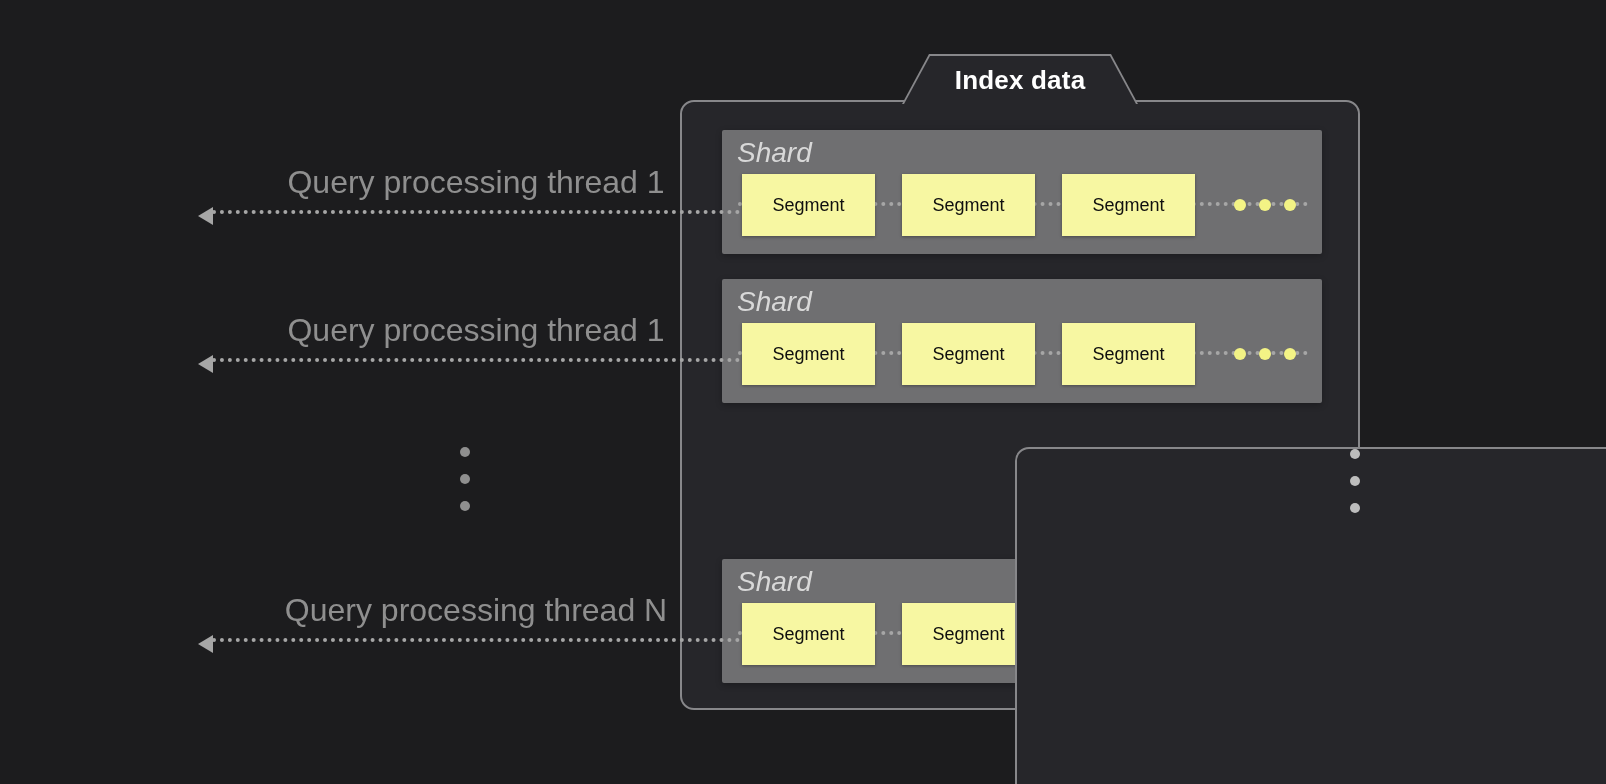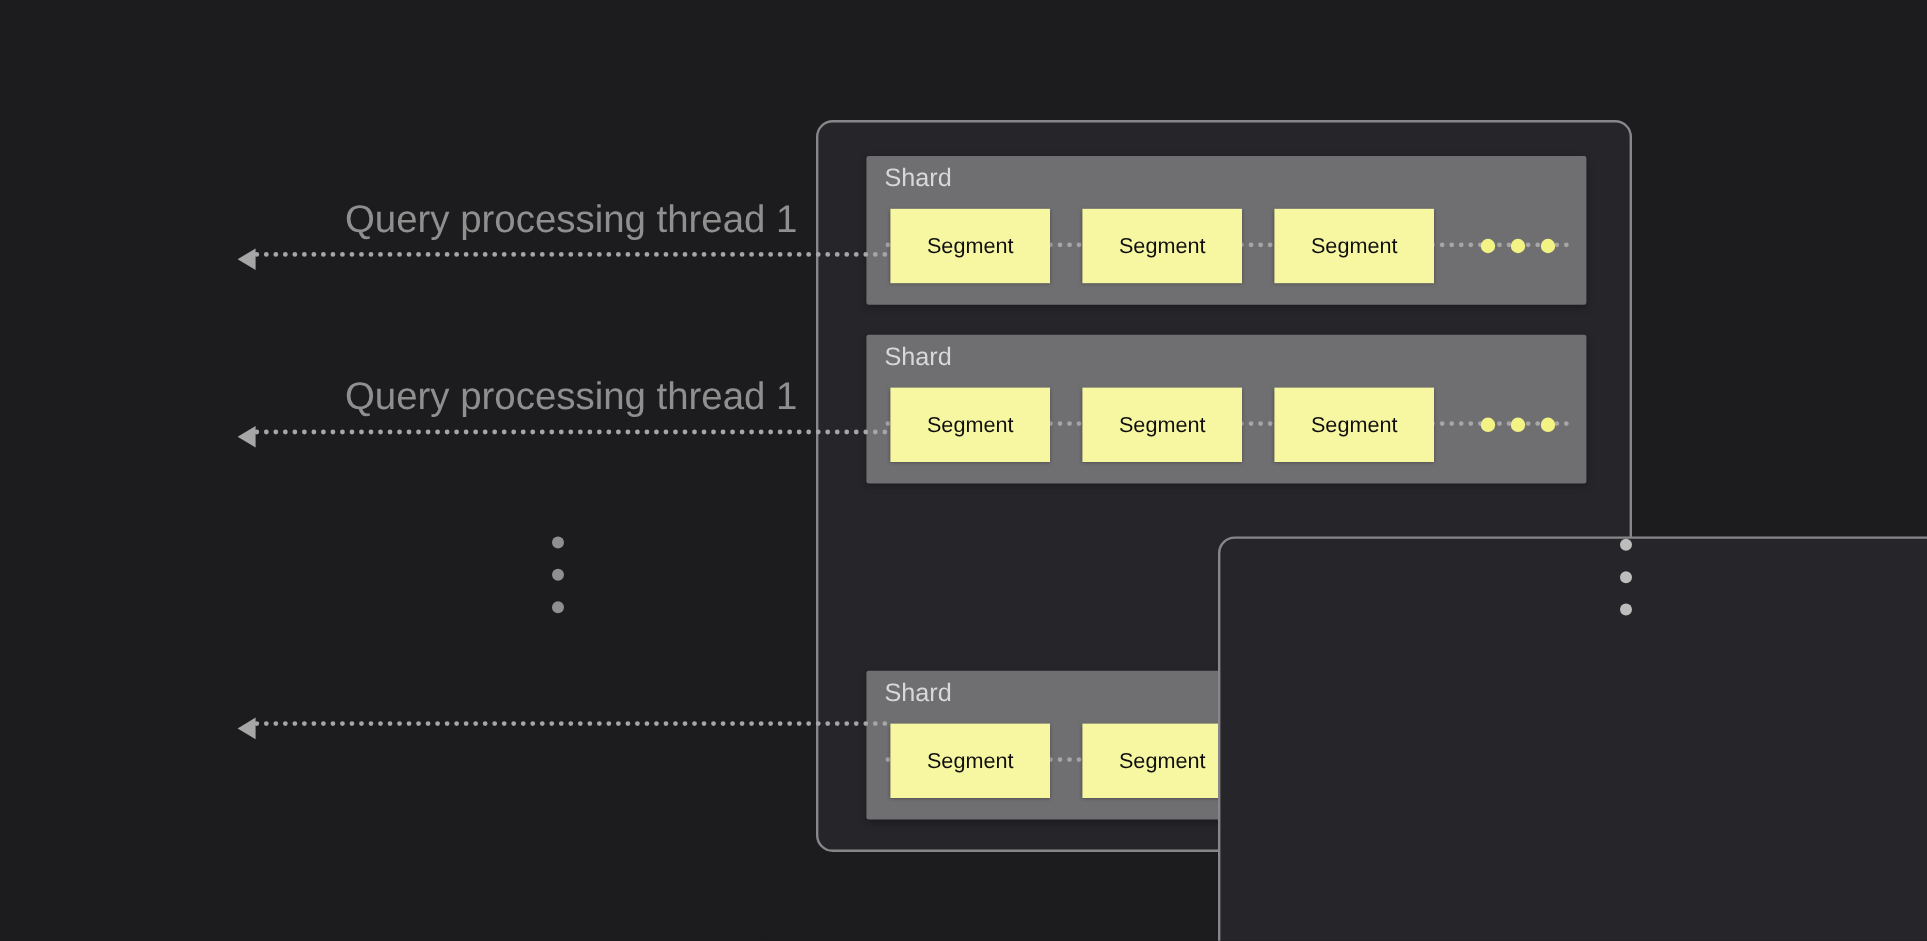--- a/index.html
+++ b/index.html
@@ -42,21 +42,21 @@
     position:absolute; left:40px; width:600px; height:124px;
     background: var(--shard-fill, #6f6f71);
     border-radius: 2px;
     box-shadow: 0 2px 6px rgba(0,0,0,.25);
   }
   .shard.sh0 { top:28px; }
   .shard.sh1 { top:177px; }
   .shard.sh2 { top:457px; }
   .shard-label {
     position:absolute; top:7px; left:15px;
-    font-size:21px; color: var(--shard-label-text, #d8d8d8);
+    font-size:28px; color: var(--shard-label-text, #d8d8d8); font-style: italic;
   }
   .shard-line {
     position:absolute; left:16px; right:14px; top:72px;
     border-top: 4px dotted var(--dotted-line, #bdbdbd);
   }
   .segment {
     position:absolute; top:44px; width:133px; height:62px;
     background: var(--segment-fill, #f7f7a2);
     color: var(--segment-text, #0f0f0f);
     font-size:18px;
@@ -109,20 +109,21 @@
       <div class="arrow-head"></div>
     </div>
   </div>
   <div class="thread t1">
     <div class="thread-label">Query processing thread 1</div>
     <div class="thread-arrow">
       <div class="arrow-head"></div>
     </div>
   </div>
   <div class="thread t2">
+    <div class="thread-label">Query processing thread N</div>
     <div class="thread-arrow">
       <div class="arrow-head"></div>
     </div>
   </div>
 
   <div class="v-ellipsis left">
       <i></i>
       <i></i>
       <i></i>
     </div>
@@ -168,14 +169,19 @@
         </div>
     </div>
 
     <div class="v-ellipsis panel">
         <i></i>
         <i></i>
         <i></i>
       </div>
   </div>
 
+  <div class="tab-outer">
+    <div class="tab-inner">
+      <span class="tab-title">Index data</span>
+    </div>
+  </div>
 
 </div>
 
 </body></html>

